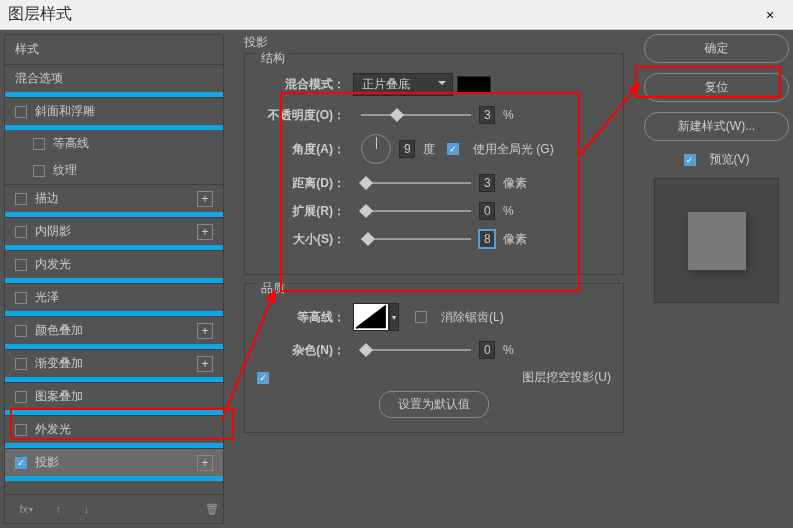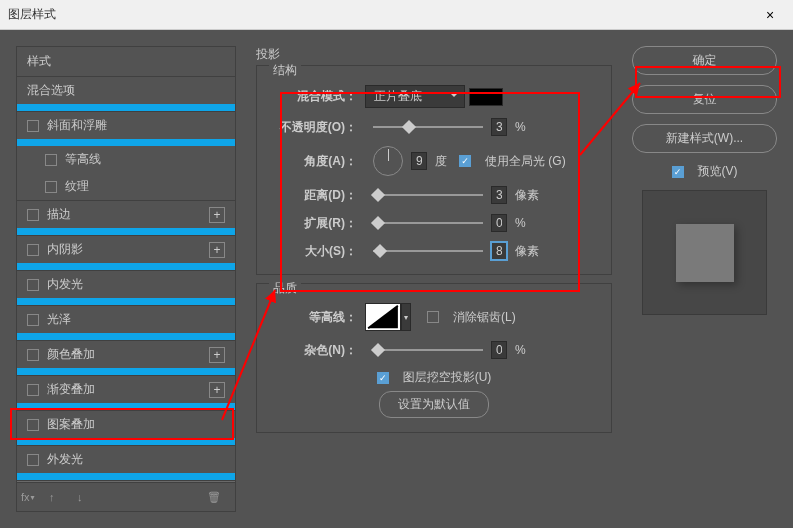--- a/index.html
+++ b/index.html
@@ -1,34 +1,34 @@
 <!DOCTYPE html>
 <html><head>
   <meta charset="utf-8">
   <style>
     * { margin: 0; padding: 0; box-sizing: border-box; font-family: "Microsoft YaHei", sans-serif; }
     body { width: 793px; height: 528px; background: #fff; overflow: hidden; }
     .titlebar { height: 30px; background: #f0f0f0; border-bottom: 1px solid #ccc; display: flex; align-items: center; padding: 0 8px; }
-    .titlebar-title { font-size: 12px; color: #333; flex: 1; }
+    .titlebar-title { font-size: 16px; color: #333; flex: 1; }
     .close-btn { width: 30px; text-align: center; font-size: 14px; cursor: pointer; }
-    .dialog-body { height: 498px; background: #535353; display: flex; padding: 16px; gap: 12px; position: relative; }
+    .dialog-body { height: 498px; background: #535353; display: flex; padding: 4px; gap: 12px; position: relative; }
     
     .left-panel { width: 220px; display: flex; flex-direction: column; border: 1px solid #404040; }
     .left-header { font-size: 12px; color: #ccc; padding: 6px 10px; }
     .left-list { flex: 1; overflow: hidden; }
     .style-item { display: flex; align-items: center; padding: 5px 10px; font-size: 12px; color: #ccc; cursor: pointer; }
-    .style-item.bordered { border-top: 1px solid #404040; border-bottom: 7px solid #0ea5e9; }
+    .style-item.bordered { border-top: 1px solid #404040; border-bottom: 5px solid #0ea5e9; }
     .style-item.selected { background: #6a6a6a; }
     .style-item.indent { padding-left: 28px; }
     .checkbox { width: 12px; height: 12px; border: 1px solid #888; margin-right: 8px; display: inline-flex; align-items: center; justify-content: center; font-size: 9px; color: #fff; }
     .checkbox.checked { background: #5a9fd4; border-color: #5a9fd4; }
     .checkbox.checked::after { content: "✓"; }
     .plus-btn { width: 16px; height: 16px; border: 1px solid #888; color: #ccc; display: inline-flex; align-items: center; justify-content: center; font-size: 12px; margin-left: auto; cursor: pointer; }
     .left-footer { display: flex; padding: 4px; border-top: 1px solid #404040; gap: 4px; align-items: center; }
-    .footer-btn { width: 24px; height: 20px; color: #999; font-size: 11px; display: inline-flex; align-items: center; justify-content: flex-start; cursor: pointer; }
+    .footer-btn { width: 24px; height: 20px; color: #999; font-size: 11px; display: inline-flex; align-items: center; justify-content: flex-end; cursor: pointer; }
     .trash-btn { margin-left: auto; }
     
     .center-panel { flex: 1; padding: 0 8px; }
     .section-title { font-size: 12px; color: #ccc; }
     .fieldset { border: 1px solid #404040; padding: 10px 12px 14px; margin-top: 2px; }
     .legend { font-size: 12px; color: #ccc; position: relative; top: -16px; background: #535353; padding: 0 4px; display: inline-block; }
     .field-row { display: flex; align-items: center; margin-bottom: 10px; font-size: 12px; color: #ccc; }
     .field-label { width: 88px; text-align: right; margin-right: 8px; font-weight: bold; }
     .dropdown { background: #3a3a3a; border: 1px solid #2a2a2a; color: #ccc; padding: 2px 20px 2px 8px; font-size: 12px; min-width: 100px; position: relative; cursor: pointer; }
     .dropdown::after { content: ""; position: absolute; right: 6px; top: 7px; border-left: 4px solid transparent; border-right: 4px solid transparent; border-top: 4px solid #ccc; }
@@ -175,21 +175,21 @@
           <span class="unit">像素</span>
         </div>
         <div class="field-row">
           <span class="field-label">扩展(R)：</span>
           <span class="slider-track">
               <span class="slider-thumb" style="left:0"></span>
             </span>
           <input class="num-input" value="0" style="">
           <span class="unit">%</span>
         </div>
-        <div class="field-row" style="margin-bottom:0">
+        <div class="field-row" style="margin-bottom:12px">
           <span class="field-label">大小(S)：</span>
           <span class="slider-track">
               <span class="slider-thumb" style="left:2%"></span>
             </span>
           <input class="num-input focused" value="8" style="">
           <span class="unit">像素</span>
         </div>
       </div>
     </div>
 
@@ -207,21 +207,21 @@
           <span style="margin-left:6px">消除锯齿(L)</span>
         </div>
         <div class="field-row">
           <span class="field-label">杂色(N)：</span>
           <span class="slider-track">
               <span class="slider-thumb" style="left:0"></span>
             </span>
           <input class="num-input" value="0" style="">
           <span class="unit">%</span>
         </div>
-        <div class="field-row" style="justify-content:center;margin-bottom:4px">
+        <div class="field-row" style="justify-content:space-between;margin-bottom:4px">
           <span class="checkbox checked"></span>
           <span style="margin-left:6px">图层挖空投影(U)</span>
         </div>
         <div class="btn-row">
           <button class="pill-btn">设置为默认值</button>
         </div>
       </div>
     </div>
   </div>
 

